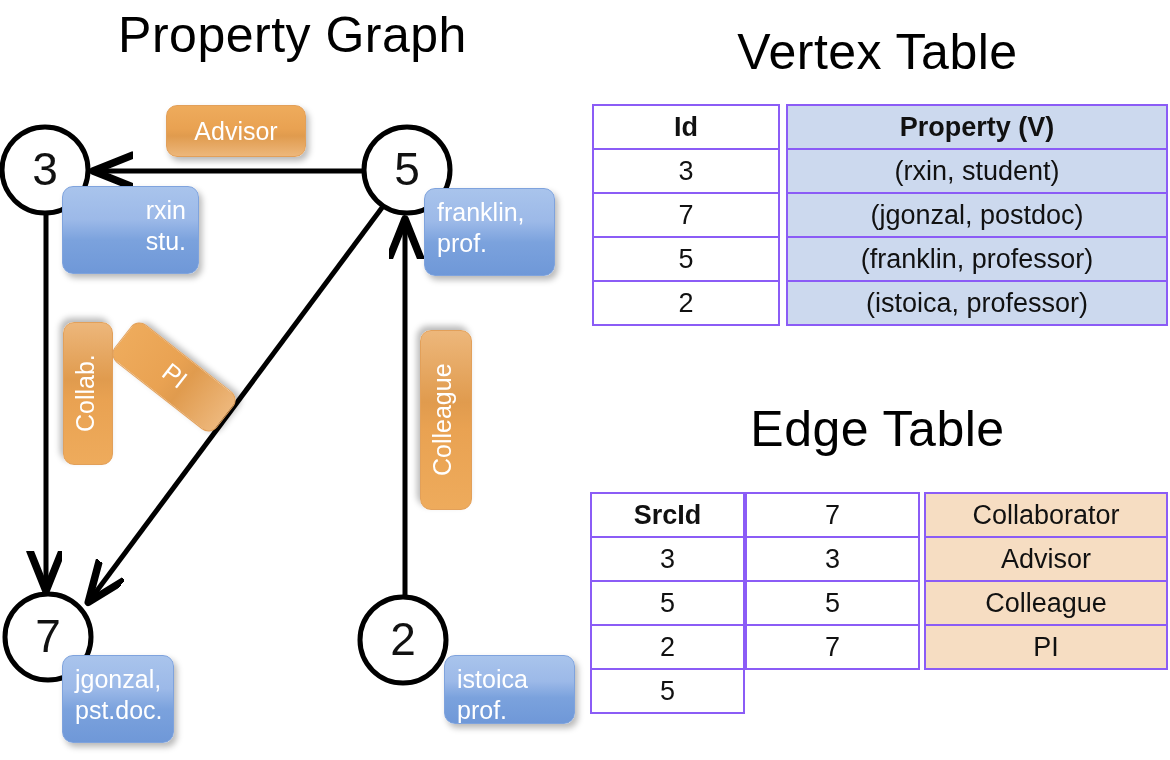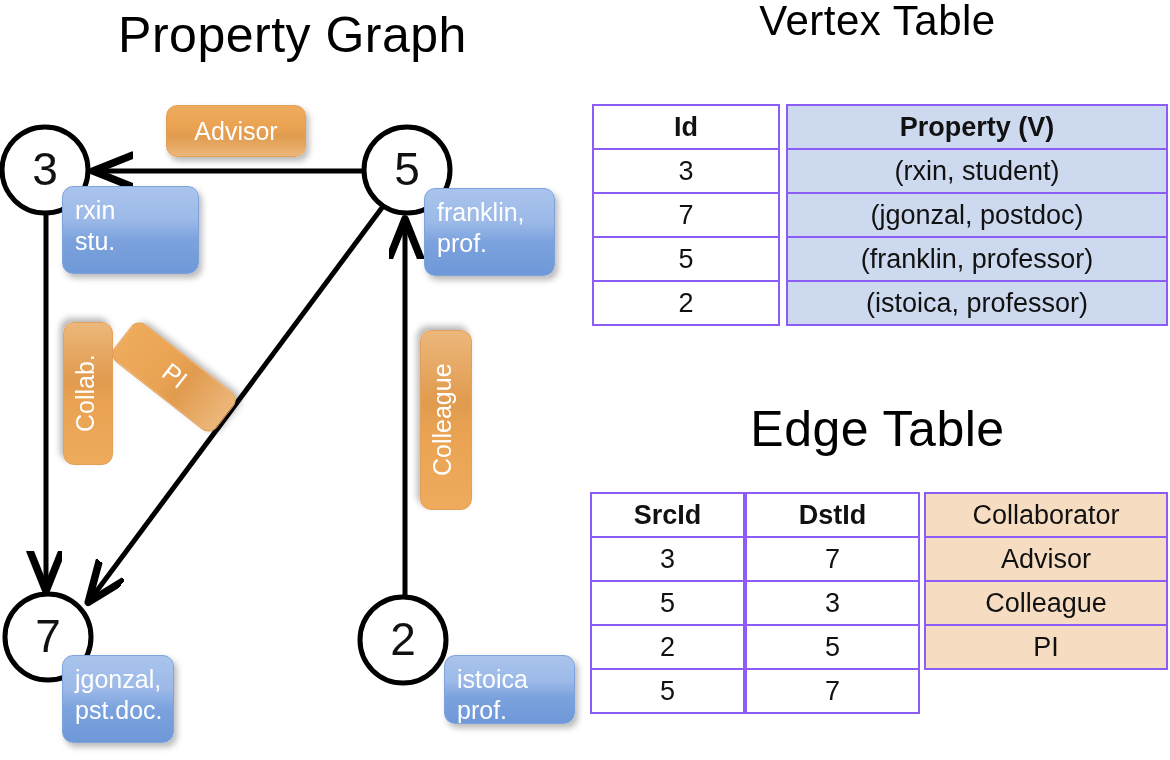--- a/index.html
+++ b/index.html
@@ -14,21 +14,21 @@
   .title{
     position:absolute;
     font-family:"Liberation Sans", sans-serif;
     font-weight:300;
     color:#000;
     letter-spacing:0.5px;
     white-space:nowrap;
     line-height:1;
   }
   #title-property-graph{left:0;top:10px;width:585px;text-align:center;font-size:50px;}
-  #title-vertex-table{left:585px;top:0;width:585px;text-align:center;font-size:42px;}
+  #title-vertex-table{left:585px;top:27px;width:585px;text-align:center;font-size:50px;}
   #title-edge-table{left:585px;top:404px;width:585px;text-align:center;font-size:50px;}
 
   
   #graph-svg{position:absolute;left:0;top:0;width:585px;height:760px;}
 
   
   .node-num{
     position:absolute;
     font-size:46px;
     font-weight:300;
@@ -118,21 +118,21 @@
     <circle cx="407" cy="170" r="43" fill="#fff" stroke="#000" stroke-width="5"></circle>
     <circle cx="48" cy="637" r="43" fill="#fff" stroke="#000" stroke-width="5"></circle>
     <circle cx="403" cy="640" r="43" fill="#fff" stroke="#000" stroke-width="5"></circle>
   </svg>
 
   <div class="node-num" style="left:22px;top:146px;width:46px;">3</div>
   <div class="node-num" style="left:384px;top:146px;width:46px;">5</div>
   <div class="node-num" style="left:25px;top:613px;width:46px;">7</div>
   <div class="node-num" style="left:380px;top:616px;width:46px;">2</div>
 
-  <div class="pbox blue" style="left:62px;top:186px;width:137px;height:88px;">
+  <div class="pbox blue" style="left:62px;top:186px;width:137px;height:88px;text-align:right;">
     <span class="ln">rxin</span>
     <span class="ln">stu.</span>
   </div>
 
   <div class="pbox blue" style="left:424px;top:188px;width:131px;height:88px;">
     <span class="ln">franklin,</span>
     <span class="ln">prof.</span>
   </div>
 
   <div class="pbox blue" style="left:62px;top:655px;width:112px;height:88px;">
@@ -209,23 +209,20 @@
       </tr>
       <tr>
         <td>5</td>
       </tr>
     </tbody>
   </table>
 
   <table class="tbl" id="et-dst">
     <tbody>
       <tr>
-        <td class="hdr">DstId</td>
-      </tr>
-      <tr>
         <td>7</td>
       </tr>
       <tr>
         <td>3</td>
       </tr>
       <tr>
         <td>5</td>
       </tr>
       <tr>
         <td>7</td>

